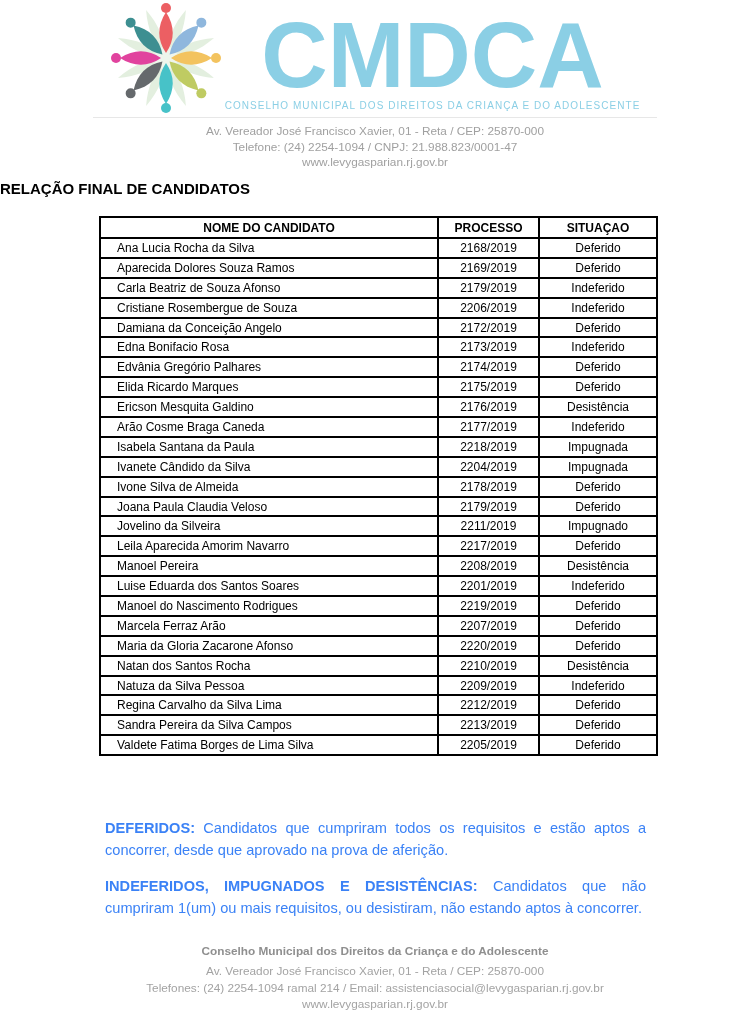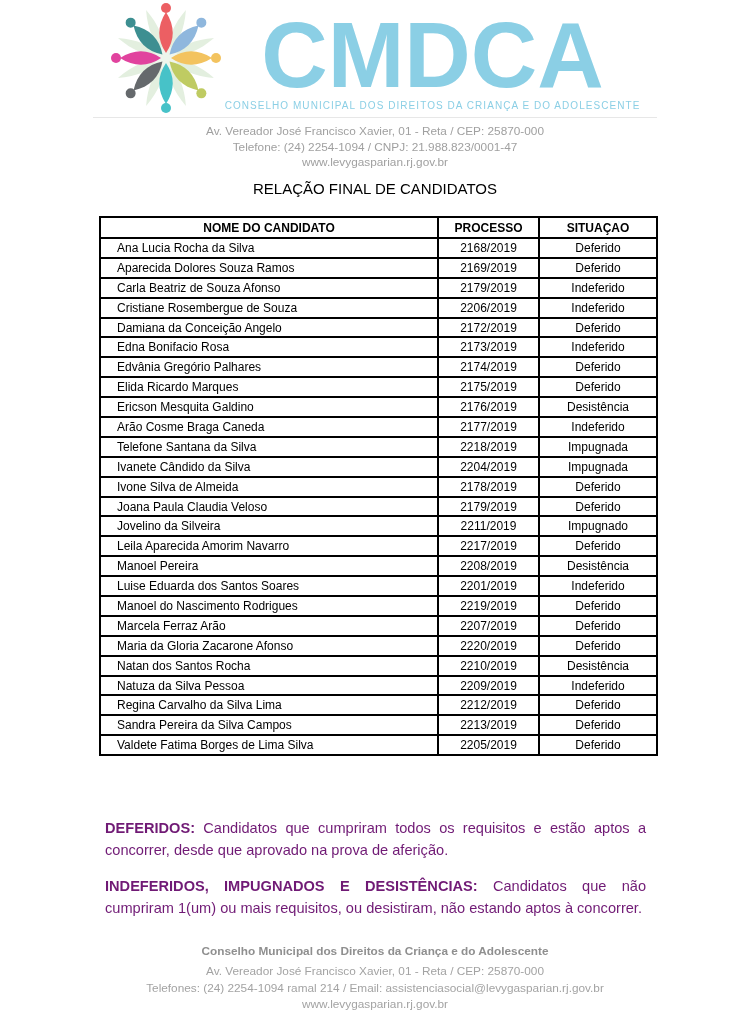--- a/index.html
+++ b/index.html
@@ -32,21 +32,21 @@
   }
   
   .address{
     position:absolute;top:124px;left:0;right:0;
     text-align:center;color:#a0a0a0;
     font-size:11.8px;line-height:15.5px;
   }
   
   .doc-title{
     position:absolute;top:180px;left:0;right:0;
-    text-align:center;font-size:15px;font-weight:normal;color:#000;
+    font-size:15px;font-weight:bold;color:#000;
   }
   
   .cand-table{
     position:absolute;top:216px;left:99px;
     width:557px;border-collapse:collapse;table-layout:fixed;
     font-size:12px;
   }
   .cand-table th,.cand-table td{
     border:2px solid #000;
     padding:0;height:17.9px;
@@ -54,21 +54,21 @@
     overflow:hidden;white-space:nowrap;
   }
   .cand-table th{font-weight:bold;height:19px;}
   .cand-table td.name-cell{text-align:left;padding-left:16px;}
   .col-name{width:338px;}
   .col-proc{width:101px;}
   .col-sit{width:118px;}
   
   .notes{
     position:absolute;top:818px;left:105px;width:541px;
-    font-size:14.6px;line-height:21.5px;color:#701a75;
+    font-size:14.6px;line-height:21.5px;color:#3b82f6;
   }
   .notes p{margin:0 0 15px 0;text-align:justify;}
   .notes b{font-weight:bold;}
   
   .footer{
     position:absolute;top:944px;left:0;right:0;text-align:center;
   }
   .footer-line1{
     color:#8f8f8f;font-weight:bold;font-size:11.8px;margin-bottom:5px;
   }
@@ -221,21 +221,21 @@
           <td class="name-cell">Ericson Mesquita Galdino</td>
           <td>2176/2019</td>
           <td>Desistência</td>
         </tr>
         <tr>
           <td class="name-cell">Arão Cosme Braga Caneda</td>
           <td>2177/2019</td>
           <td>Indeferido</td>
         </tr>
         <tr>
-          <td class="name-cell">Telefone Santana da Silva</td>
+          <td class="name-cell">Isabela Santana da Paula</td>
           <td>2218/2019</td>
           <td>Impugnada</td>
         </tr>
         <tr>
           <td class="name-cell">Ivanete Cândido da Silva</td>
           <td>2204/2019</td>
           <td>Impugnada</td>
         </tr>
         <tr>
           <td class="name-cell">Ivone Silva de Almeida</td>

